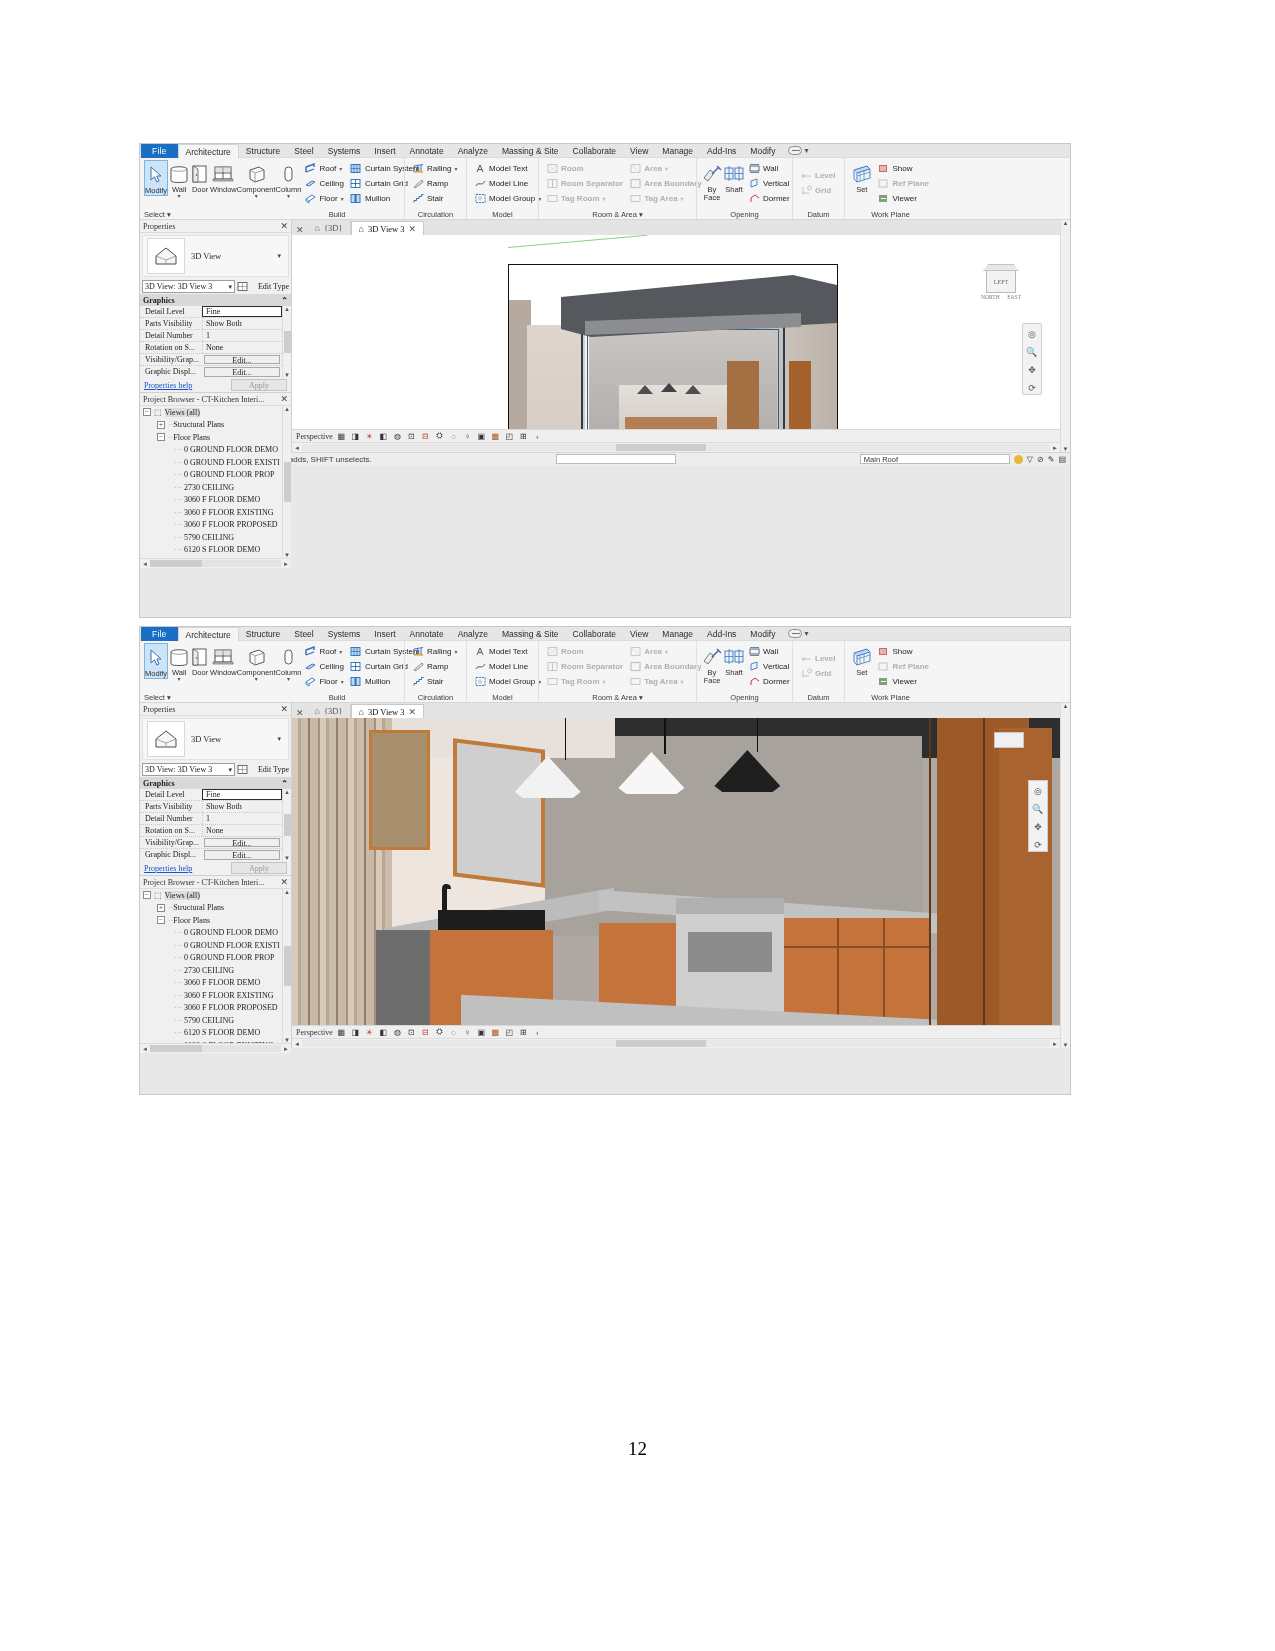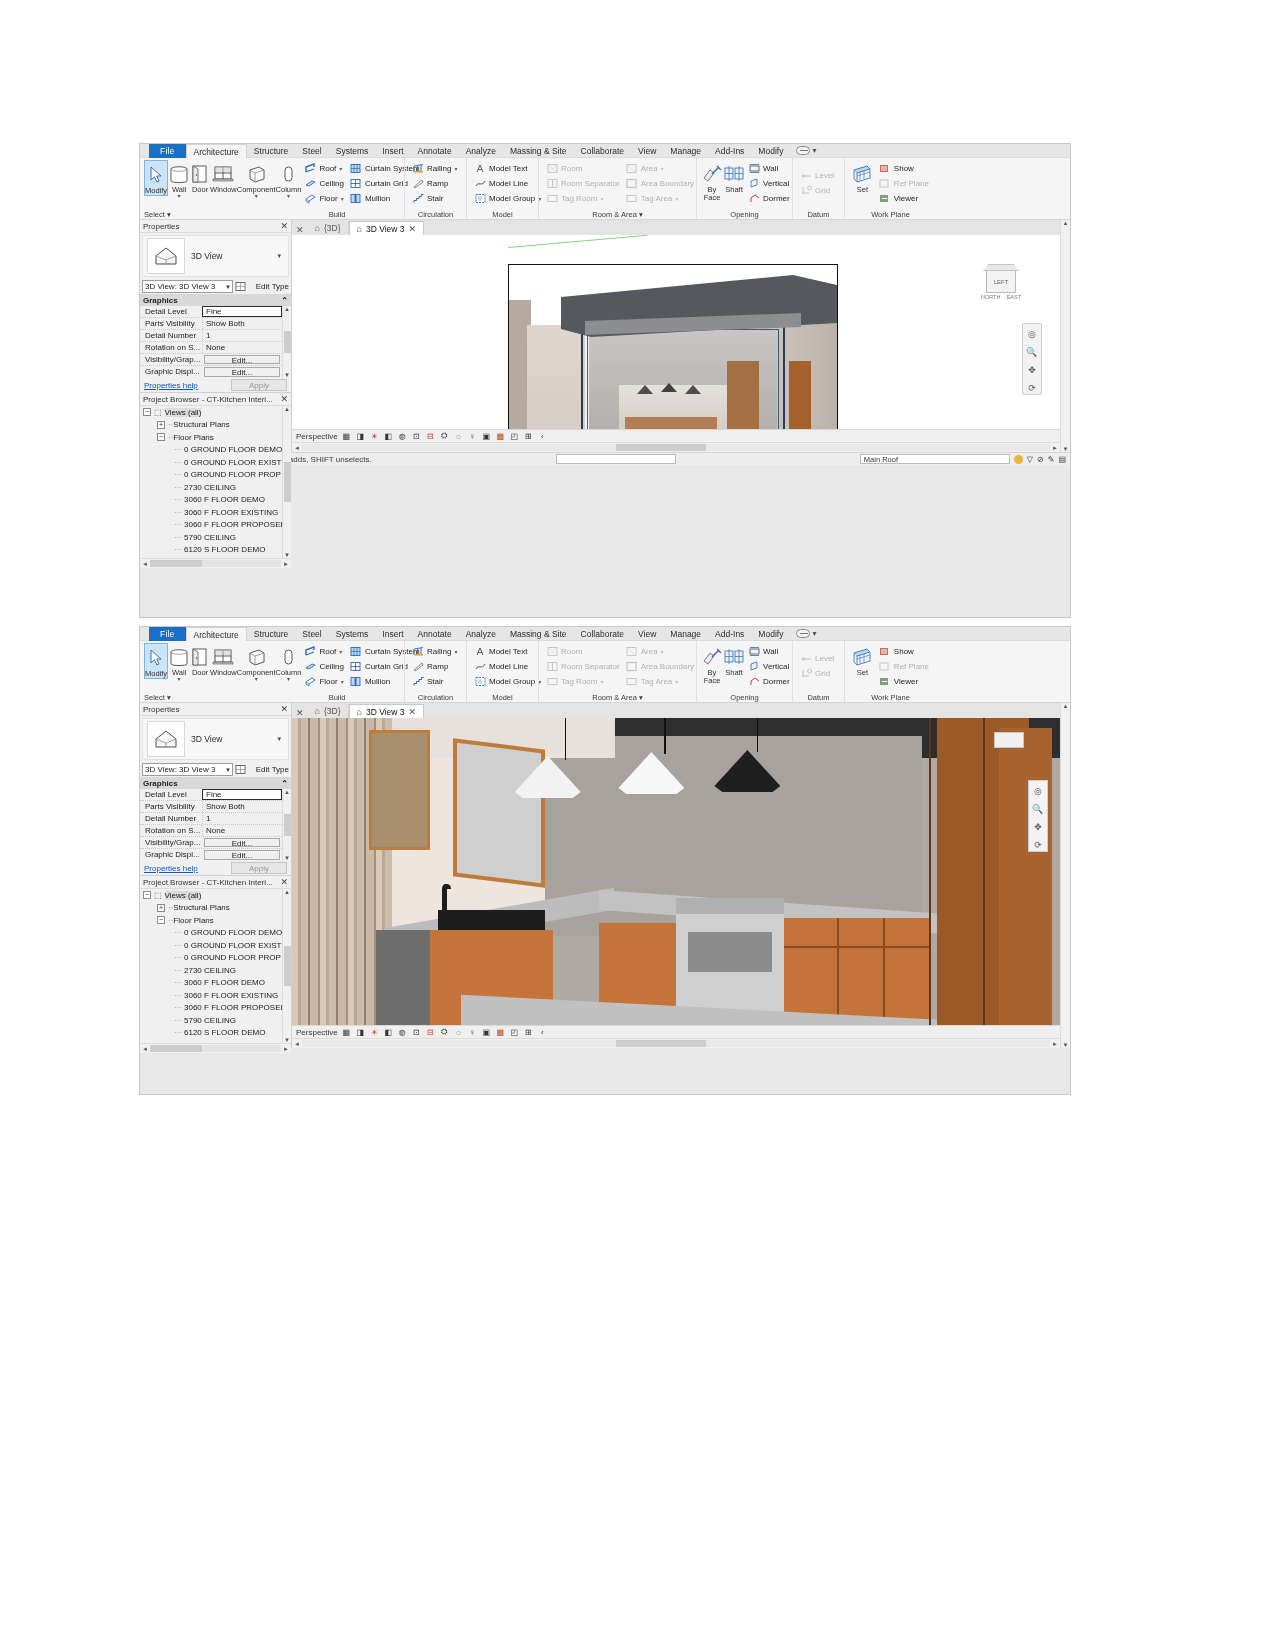--- a/index.html
+++ b/index.html
@@ -32,21 +32,21 @@
   #win1 { left:139px; top:143px; width:932px; height:475px; }
   #win2 { left:139px; top:626px; width:932px; height:469px; }
 
   
   .menubar {
     height:14px; background:#e6e6e6; display:flex; align-items:center;
     border-bottom:1px solid #dcdcdc; padding-left:1px;
   }
   .menu-file {
     background:#1a6fc4; color:#fff; font-size:8.5px;
-    padding:2px 11px; height:14px; line-height:10px; letter-spacing:.2px;margin-left:8px;
+    padding:2px 11px; height:14px; line-height:10px; letter-spacing:.2px;
   }
   .menu-item {
     font-size:8.5px; padding:2px 7px; color:#2b2b2b; white-space:nowrap;
     height:14px; line-height:10px;
   }
   .menu-item.active {
     background:#f5f5f5; border-left:1px solid #d4d4d4; border-right:1px solid #d4d4d4;
     border-top:1px solid #d4d4d4;
   }
   .menu-chip {
@@ -79,30 +79,30 @@
   }
   .big-btn .ic { height:24px; display:flex; align-items:center; justify-content:center; }
   .big-btn .lb { font-size:7.5px; color:#2f2f2f; text-align:center; line-height:8px; }
   .big-btn.sel { background:#cce4f7; border:1px solid #7eb4e2; width:36px; }
   .big-btn .caret { font-size:6px; color:#555; line-height:5px; }
   .col { display:flex; flex-direction:column; justify-content:flex-start; padding-top:1px;text-align:right; }
   .small-btn {
     display:flex; align-items:center; gap:3px; font-size:8px; color:#232323;
     height:15px; padding:0 3px; white-space:nowrap;
   }
-  .small-btn.dim { color:#b0b0b0; }
+  .small-btn.dim { color:#b0b0b0;font-weight:bold; }
   .small-btn .si { width:12px; height:12px; flex:0 0 12px; display:flex; align-items:center; justify-content:center; }
   .small-btn .ar { font-size:6px; color:#666; }
   .small-btn.dim .ar { color:#c2c2c2; }
   .select-tab {
     position:absolute; bottom:0; left:4px; font-size:7.5px; color:#3c3c3c;
   }
 
   
-  .workarea { display:flex; height:232px; background:#f0f0f0; }
+  .workarea { display:flex; height:232px; background:#f0f0f0;font-family:Liberation Serif, serif; }
   .leftcol { width:152px; background:#f0f0f0; border-right:1px solid #d0d0d0; }
 
   .panel-head {
     display:flex; align-items:center; justify-content:space-between;
     height:13px; padding:0 3px; font-size:8px; color:#333;
     background:#f0f0f0; border-bottom:1px solid #dcdcdc;
   }
   .panel-head .x { font-size:9px; color:#444; }
 
   .prop-type {
@@ -1673,13 +1673,14 @@
         </div>
       </div>
 
       <div class="rightrail">
         <span>▲</span>
         <span>▼</span>
       </div>
     </div>
   </div>
 
+  <div class="page-number">12</div>
 </div>
 
 </body></html>

